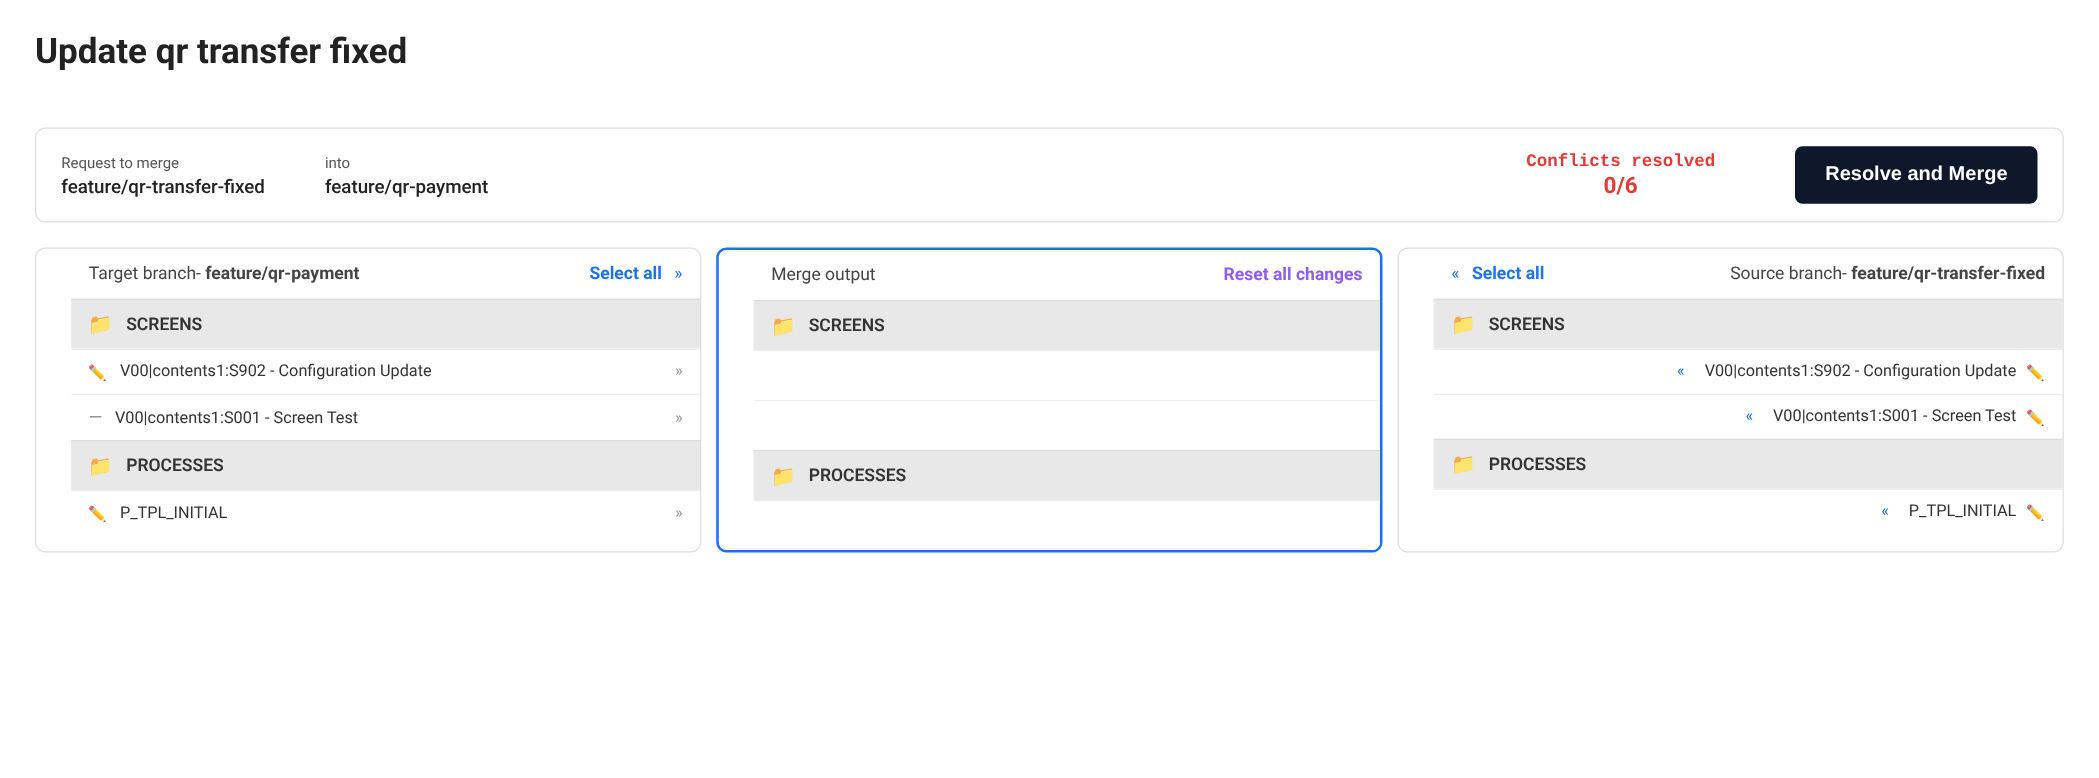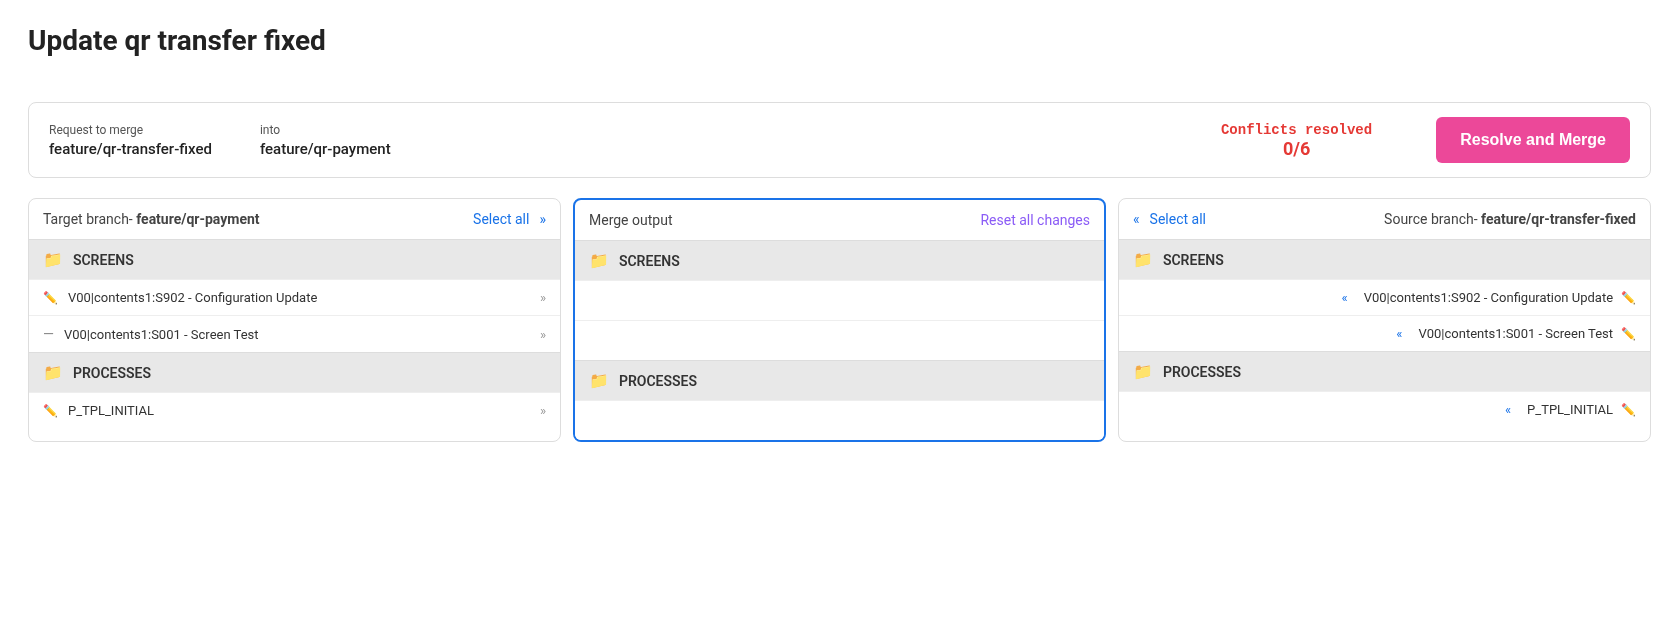--- a/index.html
+++ b/index.html
@@ -45,56 +45,57 @@
       font-weight: 600;
       font-family: Liberation Mono, monospace;
     }
     .conflicts-resolved .count {
       font-size: 18px;
       color: #e53935;
       font-weight: 700;
       text-align: center;
     }
     .resolve-btn {
-      background: #ec4899;
+      background: #0f172a;
       color: #fff;
       border: none;
       border-radius: 6px;
       padding: 14px 24px;
       font-size: 16px;
       font-weight: 600;
       cursor: pointer;
       white-space: nowrap;
     }
 
     
     .columns {
       display: grid;
       grid-template-columns: 1fr 1fr 1fr;
       gap: 12px;
     }
     .panel {
       border: 1px solid #ddd;
       border-radius: 8px;
       overflow: hidden;
+      padding-left: 28px;
     }
     .panel.center {
       border: 2px solid #1a73e8;
     }
     .panel-header {
       display: flex;
       align-items: center;
       justify-content: space-between;
       padding: 12px 14px;
       font-size: 14px;
       color: #444;
     }
     .select-all-link {
       color: #1a73e8;
-      font-weight: 400;
+      font-weight: 700;
       cursor: pointer;
       font-size: 14px;
       text-decoration: none;
     }
     .chevrons-right {
       color: #1a73e8;
       font-size: 14px;
       margin-left: 4px;
     }
     .chevrons-left {

